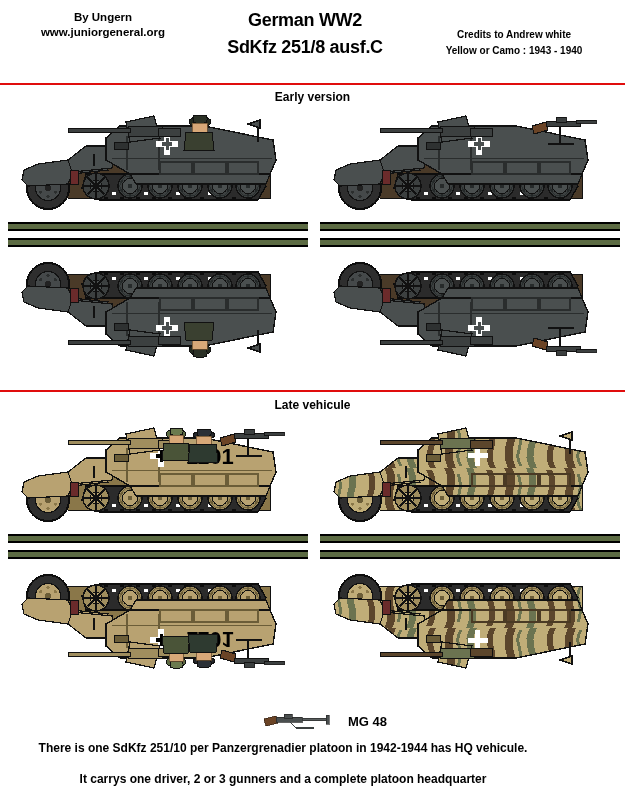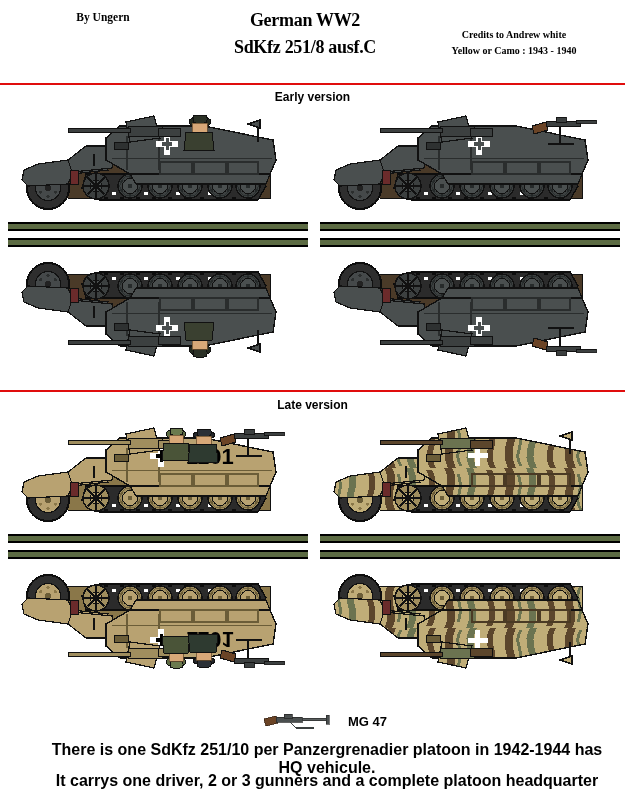--- a/index.html
+++ b/index.html
@@ -1,42 +1,43 @@
 <!DOCTYPE html>
 <html><head>
 <meta charset="utf-8">
 <style>
   html,body{margin:0;padding:0;background:#ffffff;}
   body{width:625px;height:803px;position:relative;overflow:hidden;
        font-family:"Liberation Sans",sans-serif;color:#000;}
-  .hdr{position:absolute;left:0;top:0;width:625px;height:83px;font-family:Liberation Serif, serif;}
+  .hdr{position:absolute;left:0;top:0;width:625px;height:83px;}
   .hdr-left{position:absolute;left:8px;top:10px;width:190px;text-align:center;
             font-size:11.5px;font-weight:bold;line-height:15px;}
   .hdr-mid{position:absolute;left:195px;top:7px;width:220px;text-align:center;
            font-size:18px;font-weight:bold;line-height:27px;letter-spacing:-0.3px;}
   .hdr-right{position:absolute;left:405px;top:27px;width:218px;text-align:center;
              font-size:10px;font-weight:bold;line-height:15.5px;}
   .rule{position:absolute;left:0;width:625px;height:2px;background:#e00d0d;}
   .sect-title{position:absolute;width:625px;text-align:center;
               font-size:12px;font-weight:bold;}
   .veh{position:absolute;}
   .flip{transform:scaleY(-1);}
   .ground{position:absolute;background:#5c6b43;border-top:2px solid #000;
           border-bottom:2px solid #000;height:5px;}
-  .foot{position:absolute;width:566px;text-align:center;font-size:16px;
-        font-weight:bold;padding-left:44px;}
+  .foot{position:absolute;width:566px;text-align:center;font-size:12px;
+        font-weight:bold;}
   .mg-label{position:absolute;font-size:13px;font-weight:bold;}
   svg{display:block;shape-rendering:crispEdges;}
 </style>
 </head>
 <body>
 
 <div class="hdr">
   <div class="hdr-left">
     <div>By Ungern</div>
+    <div>www.juniorgeneral.org</div>
   </div>
   <div class="hdr-mid">
     <div>German WW2</div>
     <div>SdKfz 251/8 ausf.C</div>
   </div>
   <div class="hdr-right">
     <div>Credits to Andrew white</div>
     <div>Yellow or Camo : 1943 - 1940</div>
   </div>
 </div>
@@ -488,21 +489,21 @@
       <rect x="226" y="9" width="34" height="5" fill="#3c4040" stroke="#111" stroke-width="1"></rect>
       <rect x="256" y="8" width="20" height="3" fill="#3c4040" stroke="#111" stroke-width="0.9"></rect>
       <rect x="236" y="5" width="10" height="5" fill="#3c4040" stroke="#111" stroke-width="0.9"></rect>
       <line x1="240" y1="14" x2="240" y2="32" stroke="#111" stroke-width="1.6"></line>
       <line x1="228" y1="32" x2="254" y2="32" stroke="#111" stroke-width="1.6"></line>
     </g>
   </svg>
 </div>
 
 <div class="rule" style="top:390px"></div>
-<div class="sect-title" style="top:398px">Late version</div>
+<div class="sect-title" style="top:398px">Late vehicule</div>
 
 <div class="veh" style="left:8px; top:424px">
   <svg width="300" height="112" viewBox="0 0 300 112">
     <defs>
       <g id="roadwheel-t">
         <circle r="12" fill="#a08e5e" stroke="#111" stroke-width="1.4"></circle>
         <circle r="7.5" fill="#b8a271" stroke="#111" stroke-width="1"></circle>
         <circle r="2.4" fill="#6b5d38"></circle>
         <circle r="10.2" fill="none" stroke="#6b5d38" stroke-width="0.8"></circle>
         <g fill="#6b5d38">
@@ -957,16 +958,16 @@
 <div style="position:absolute;left:262px;top:713px">
   <svg width="80" height="18" viewBox="0 0 80 18">
     <path d="M2 6 L14 3 L16 10 L4 13 Z" fill="#6b4426" stroke="#3a2414" stroke-width="0.8"></path>
     <rect x="14" y="4" width="26" height="5" fill="#4a4f4f" stroke="#222" stroke-width="0.7"></rect>
     <rect x="22" y="1" width="8" height="4" fill="#4a4f4f" stroke="#222" stroke-width="0.7"></rect>
     <rect x="40" y="5" width="26" height="2.6" fill="#5a5f5f" stroke="#222" stroke-width="0.6"></rect>
     <rect x="64" y="2" width="3" height="9" fill="#4a4f4f" stroke="#222" stroke-width="0.6"></rect>
     <path d="M28 9 L34 15 L52 15" fill="none" stroke="#3a3f3f" stroke-width="1.4"></path>
   </svg>
 </div>
-<div class="mg-label" style="left:348px;top:714px">MG 47</div>
+<div class="mg-label" style="left:348px;top:714px">MG 48</div>
 
 <div class="foot" style="top:741px">There is one SdKfz 251/10 per Panzergrenadier platoon in 1942-1944 has HQ vehicule.</div>
 <div class="foot" style="top:772px">It carrys one driver, 2 or 3 gunners and a complete platoon headquarter</div>
 
 </body></html>

